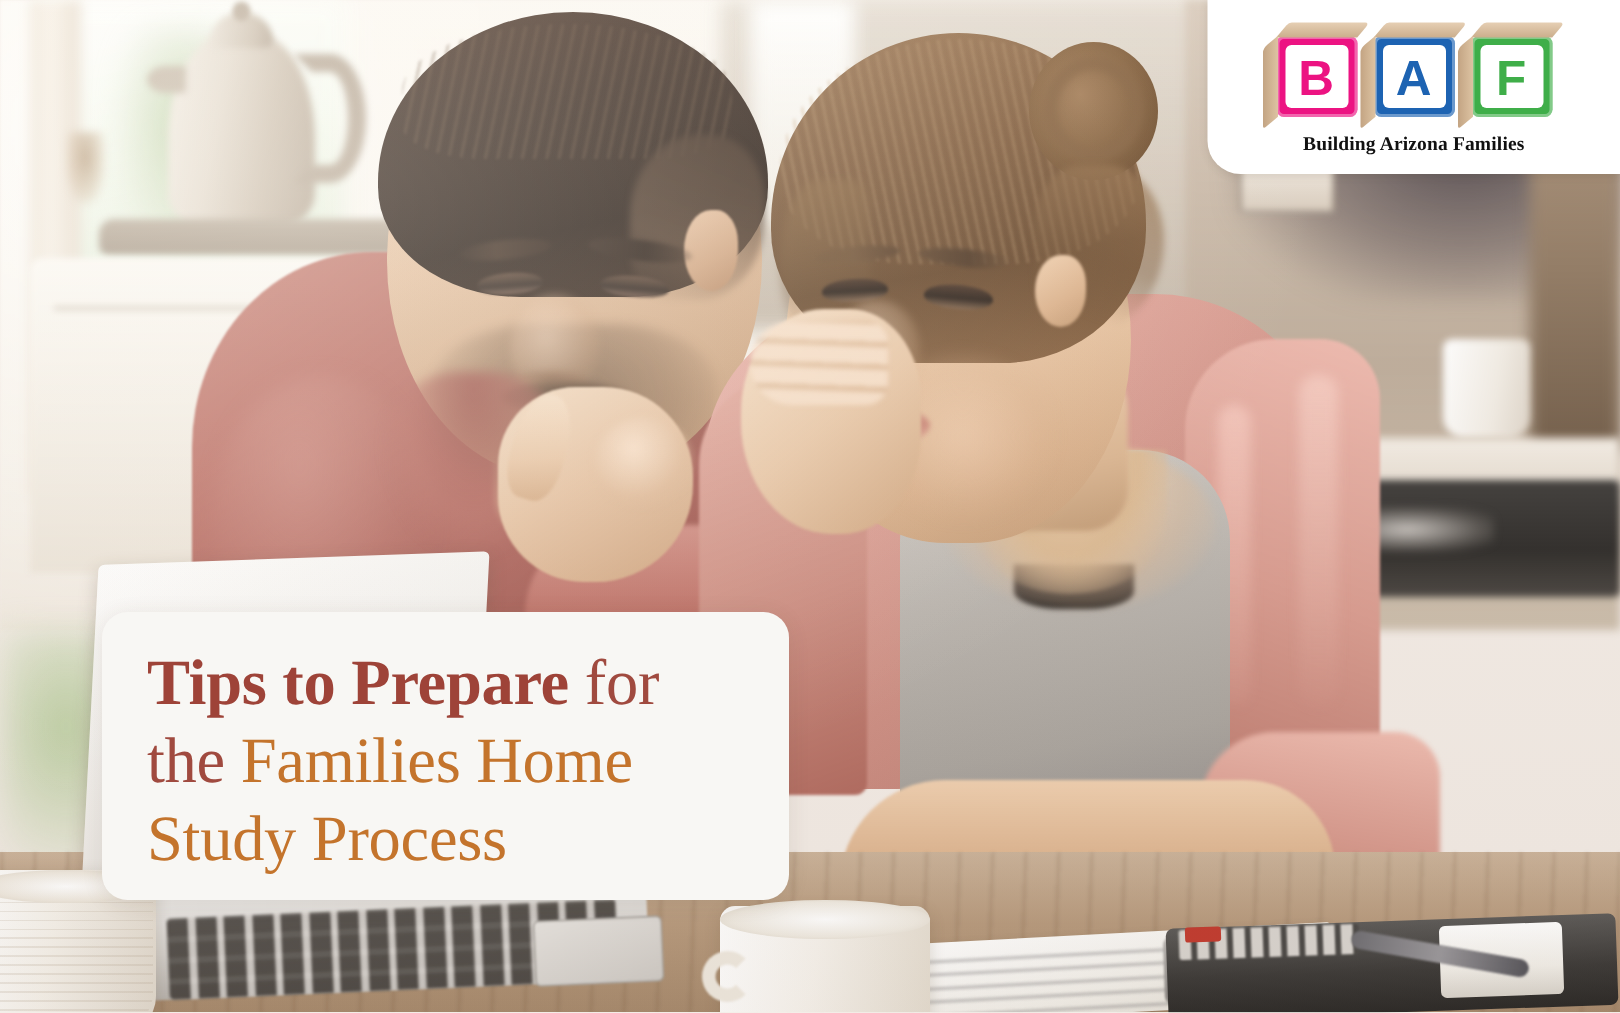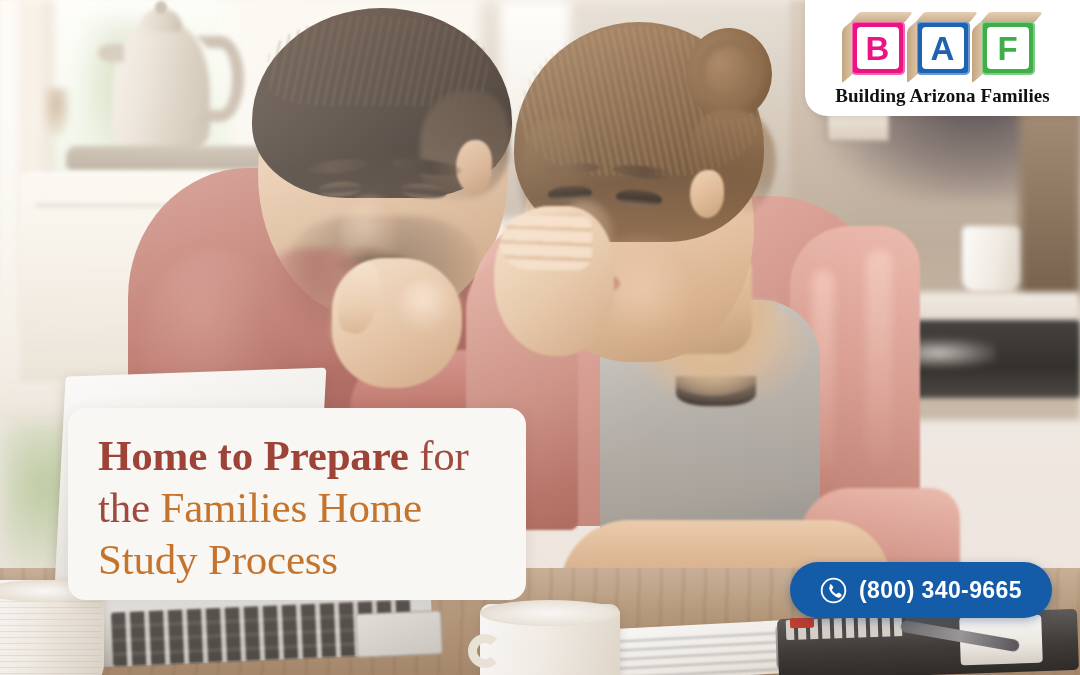--- a/index.html
+++ b/index.html
@@ -789,21 +789,21 @@
   .blk-b .blk-inner { color: #ec1382; }
   .blk-a { background: #1d63b2; margin-left: 9px; }
   .blk-a .blk-inner { color: #1d63b2; }
   .blk-f { background: #3fae49; margin-left: 9px; }
   .blk-f .blk-inner { color: #3fae49; }
 
   .logo-wordmark {
     margin-top: 10px;
     font-family: "Liberation Serif", serif;
     font-weight: bold;
-    font-size: 19px;
+    font-size: 13px;
     letter-spacing: .1px;
     color: #111111;
     white-space: nowrap;
   }
 
   
   .title-card {
     position: absolute;
     left: 68px; top: 408px;
     width: 458px; height: 192px;
@@ -969,27 +969,20 @@
       </div>
       <div class="blk blk-f">
         <span class="blk-inner">F</span>
       </div>
     </div>
     <div class="logo-wordmark">Building Arizona Families</div>
   </div>
 
   <div class="title-card">
     <div class="title-text">
-      <span class="t-bold">Home to Prepare</span><span class="t-light"> for</span><br>
+      <span class="t-bold">Tips to Prepare</span><span class="t-light"> for</span><br>
       <span class="t-light">the </span><span class="t-orange">Families Home</span><br>
       <span class="t-orange">Study Process</span>
     </div>
   </div>
 
-  <div class="phone-cta">
-    <svg class="phone-icon" viewBox="0 0 32 32" aria-hidden="true">
-      <circle cx="16" cy="16" r="14" fill="none" stroke="#ffffff" stroke-width="2.2"></circle>
-      <path d="M11.6 9.2c.7-.7 1.7-.6 2.3.2l1.5 2c.5.7.4 1.6-.2 2.2l-.9.9c-.2.2-.2.5-.1.8.4 1 1.1 2 2 2.9.9.9 1.9 1.6 2.9 2 .3.1.6.1.8-.1l.9-.9c.6-.6 1.5-.7 2.2-.2l2 1.5c.8.6.9 1.6.2 2.3l-1 1c-.8.8-2 1-3.1.6-2.1-.8-4.2-2.2-6-4-1.8-1.8-3.2-3.9-4-6-.4-1.1-.2-2.3.6-3.1z" fill="#ffffff"></path>
-    </svg>
-    <span class="phone-number">(800) 340-9665</span>
-  </div>
 
 </div>
 
 </body></html>

